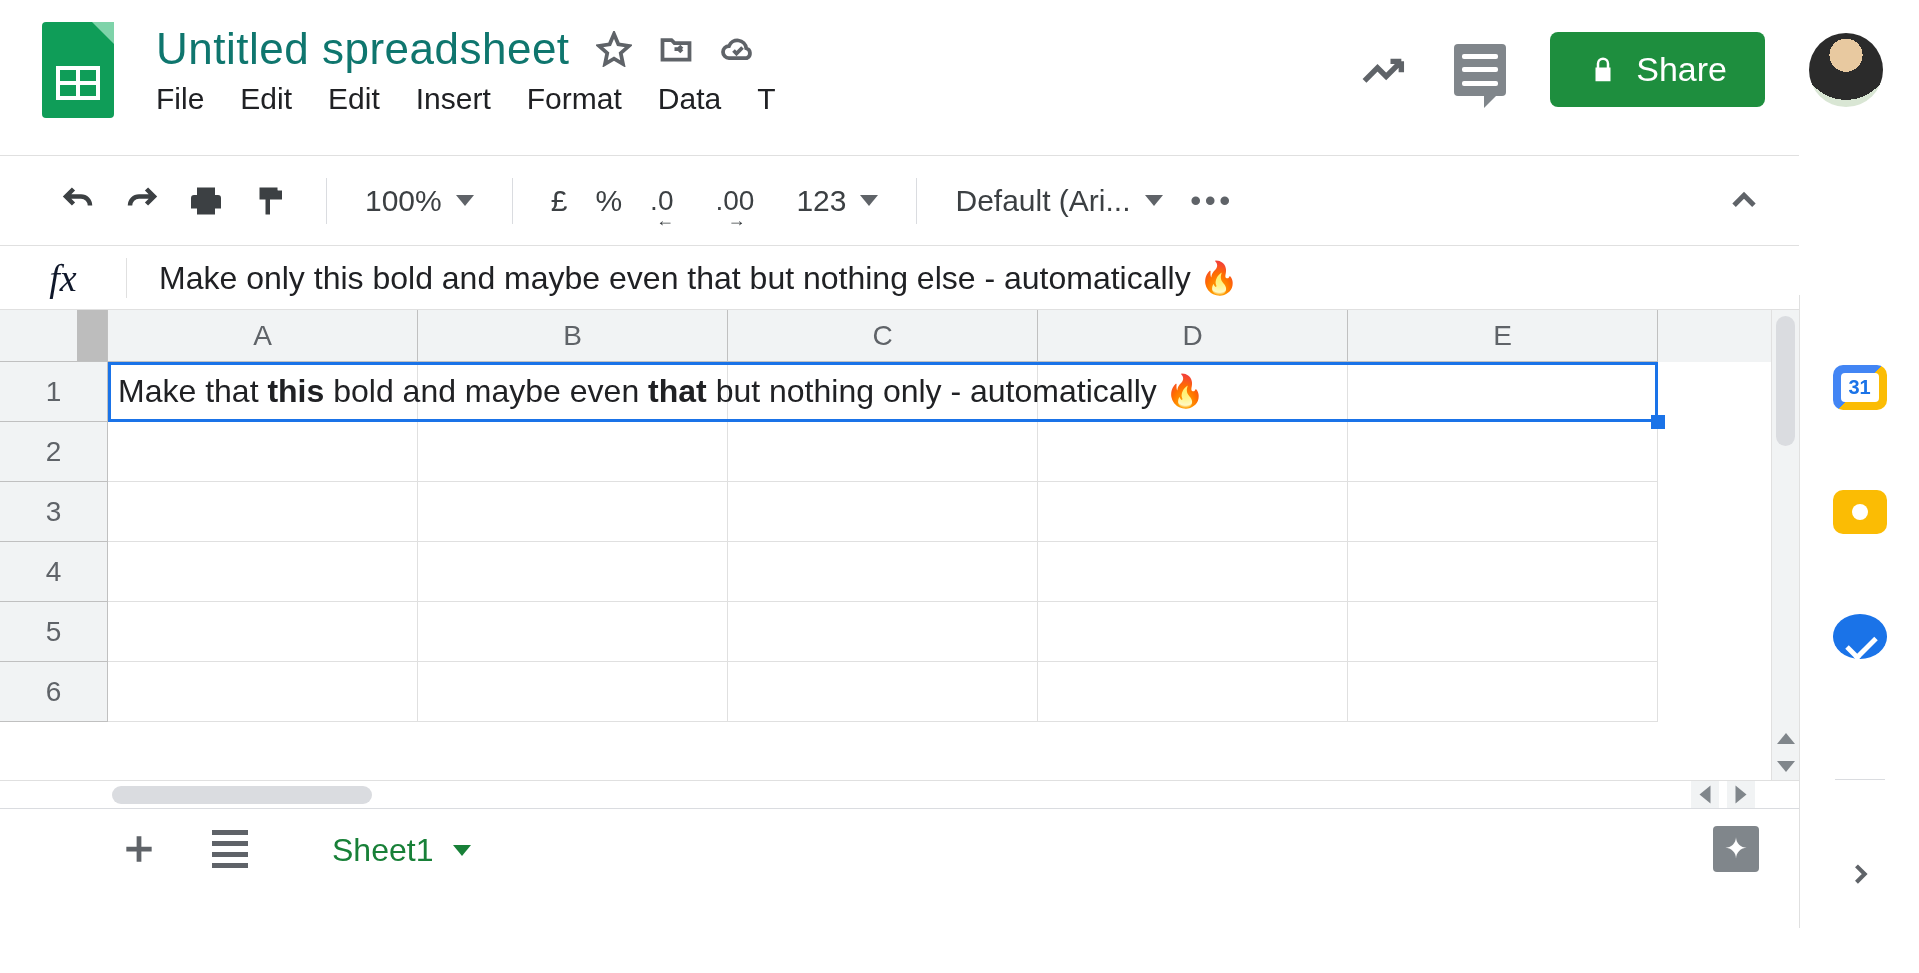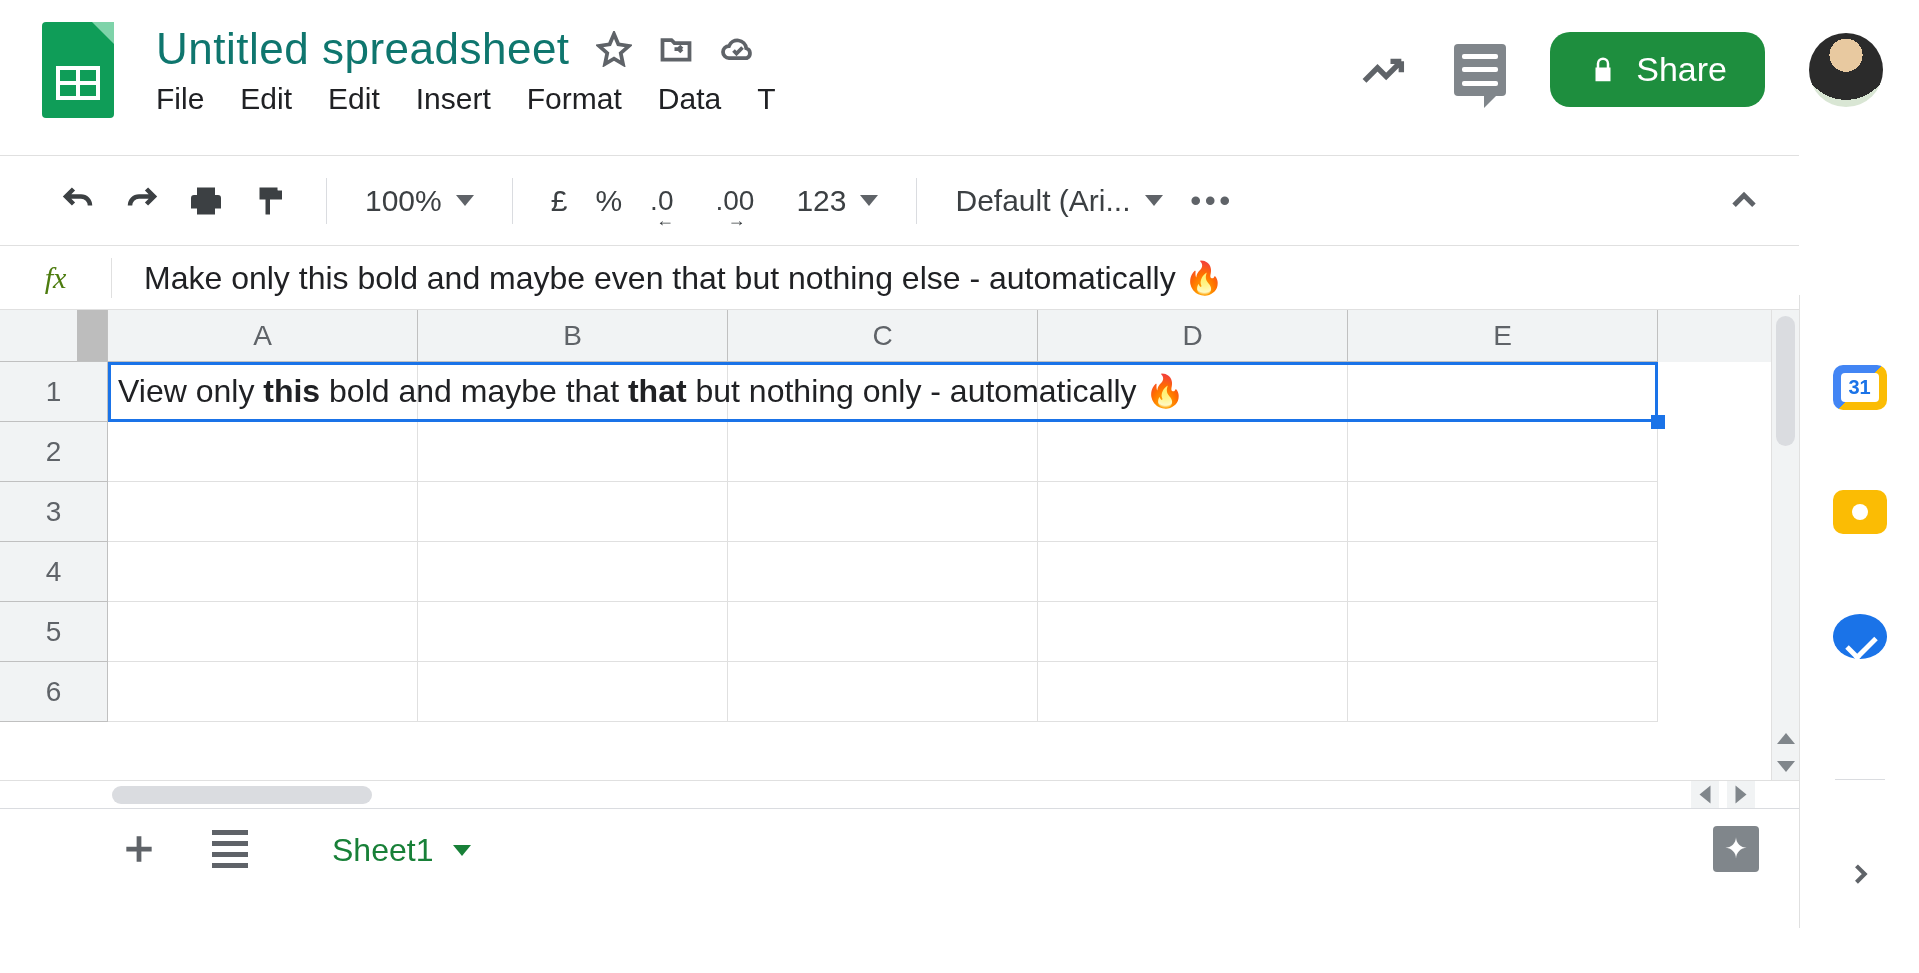--- a/index.html
+++ b/index.html
@@ -22,41 +22,41 @@
   .menubar { display: flex; gap: 36px; font-size: 30px; color: #202124; }
   .menu-item { cursor: pointer; }
 
   .header-right { margin-left: auto; display: flex; align-items: center; gap: 44px; }
   .hdr-icon { width: 52px; height: 52px; fill: #5f6368; }
   .comment-badge { width: 52px; height: 52px; background: #80868b; position: relative; border-radius: 4px; }
   .comment-badge::after { content: ""; position: absolute; bottom: -12px; right: 8px; border-style: solid; border-width: 14px 14px 0 0; border-color: #80868b transparent transparent transparent; }
   .comment-lines { position: absolute; inset: 10px 8px; display: flex; flex-direction: column; justify-content: space-between; }
   .comment-lines span { height: 5px; background: #fff; border-radius: 2px; }
 
-  .share-btn { display: flex; align-items: center; gap: 18px; background: #1e8e3e; color: #fff; font-size: 34px; font-weight: 500; padding: 18px 38px; border-radius: 20px; cursor: pointer; }
+  .share-btn { display: flex; align-items: center; gap: 18px; background: #1e8e3e; color: #fff; font-size: 34px; font-weight: 500; padding: 18px 38px; border-radius: 8px; cursor: pointer; }
   .share-btn svg { width: 30px; height: 30px; fill: #fff; }
 
   .avatar { width: 74px; height: 74px; border-radius: 50%; background: radial-gradient(circle at 50% 30%, #e8c9a0 0 26%, #2b2b2b 26% 70%, #d9e6d4 70%); }
 
   
   .toolbar-wrap { border-top: 1px solid #e0e0e0; border-bottom: 1px solid #e0e0e0; margin-top: 30px; height: 91px; display: flex; align-items: center; padding: 0 38px 0 60px; gap: 28px; }
   .tb-sep { width: 1px; height: 46px; background: #dadce0; margin: 0 10px; }
   .tb-icon { width: 36px; height: 36px; fill: #5f6368; cursor: pointer; flex-shrink: 0; }
   .tb-text { font-size: 30px; color: #3c4043; cursor: pointer; }
   .tb-drop { display: flex; align-items: center; gap: 14px; cursor: pointer; }
   .caret { width: 0; height: 0; border-left: 9px solid transparent; border-right: 9px solid transparent; border-top: 11px solid #5f6368; }
   .dots { letter-spacing: 4px; font-size: 30px; color: #5f6368; font-weight: bold; cursor: pointer; }
   .chevron-up { margin-left: auto; width: 34px; height: 34px; stroke: #5f6368; stroke-width: 3.5; fill: none; cursor: pointer; }
   .decimal { position: relative; font-size: 28px; color: #3c4043; cursor: pointer; padding-right: 14px; }
   .decimal::after { content: "←"; position: absolute; font-size: 18px; left: 6px; bottom: -14px; }
   .decimal.inc::after { content: "→"; left: 12px; }
 
   
   .formula-bar { height: 64px; display: flex; align-items: center; border-bottom: 1px solid #e0e0e0; }
-  .fx { font-family: serif; font-style: italic; font-size: 30px; color: #4d7c0f; width: 112px; text-align: center; border-right: 1px solid #e0e0e0; height: 40px; line-height: 40px; }
+  .fx { font-family: serif; font-style: italic; font-size: 38px; color: #0f172a; width: 127px; text-align: center; border-right: 1px solid #e0e0e0; height: 40px; line-height: 40px; }
   .formula-content { font-size: 32px; padding-left: 32px; }
 
   
   .grid-wrap { display: flex; height: 470px; }
   .sheet-area { flex: 1; position: relative; overflow: hidden; }
   .col-headers { display: flex; height: 52px; background: #f1f3f4; }
   .corner { width: 108px; border-right: 1px solid #c0c0c0; border-bottom: 1px solid #c0c0c0; background: #f1f3f4; position: relative; }
   .corner::after { content: ""; position: absolute; right: 0; top: 0; bottom: 0; width: 30px; background: #bdbdbd; }
   .col-h { border-right: 1px solid #c0c0c0; border-bottom: 1px solid #c0c0c0; text-align: center; font-size: 28px; color: #5f6368; line-height: 52px; background: #f1f3f4; }
 
@@ -263,21 +263,21 @@
               <div class="cell" style="width: 310px;"></div>
               <div class="cell" style="width: 310px;"></div>
               <div class="cell" style="width: 310px;"></div>
               <div class="cell" style="width: 310px;"></div>
               <div class="cell" style="width: 310px;"></div>
             </div>
           </div>
 
     <div class="active-overlay" style="left:108px; top:52px; width:1550px; height:60px;"></div>
     <div class="active-handle" style="left:1651px; top:105px;"></div>
-    <div class="cell-text" id="cell-a1" style="left:118px; top:62px;"><span>View only </span><b>this</b><span> bold and maybe that </span><b>that</b><span> but nothing only - automatically 🔥</span></div>
+    <div class="cell-text" id="cell-a1" style="left:118px; top:62px;"><span>Make that </span><b>this</b><span> bold and maybe even </span><b>that</b><span> but nothing only - automatically 🔥</span></div>
   </div>
   <div class="vscroll">
     <div class="vthumb"></div>
     <div class="vbtn up" style="bottom:28px">
             <span class="caret"></span>
           </div>
     <div class="vbtn" style="bottom:0">
             <span class="caret"></span>
           </div>
   </div>

